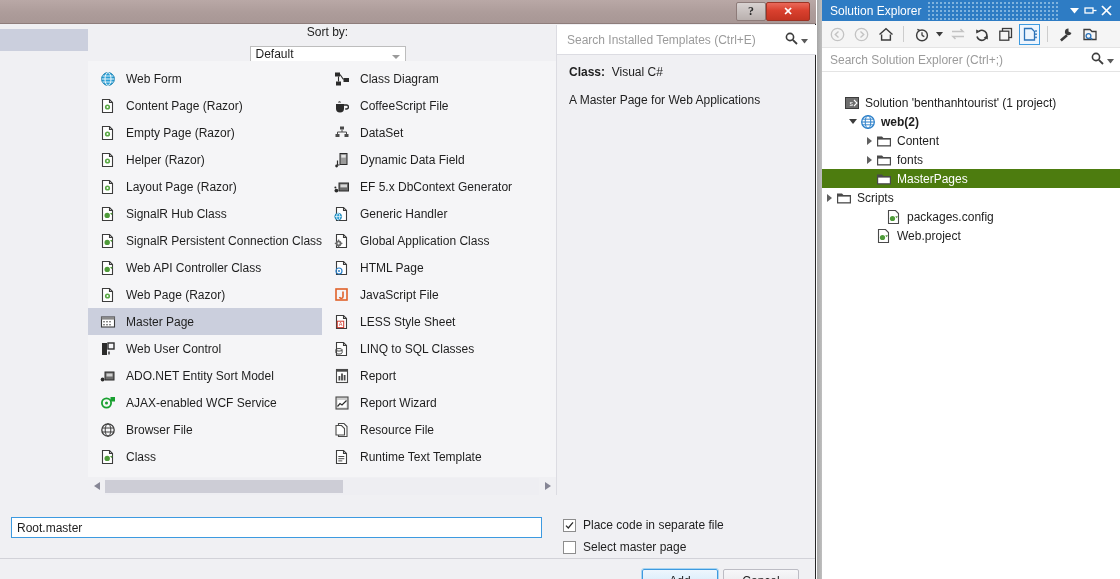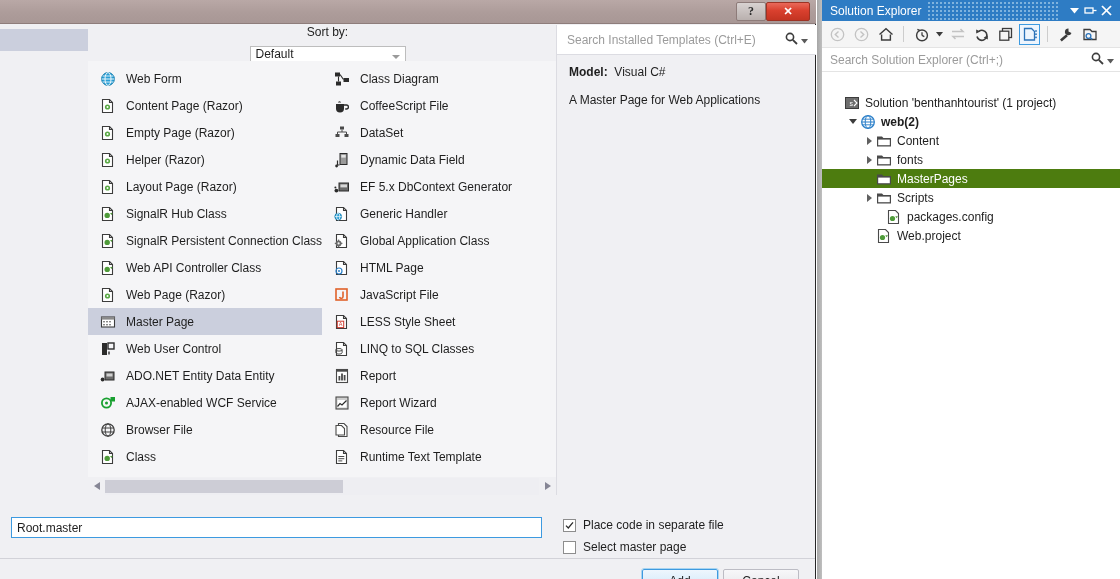--- a/index.html
+++ b/index.html
@@ -450,21 +450,21 @@
                       <line x1="9" y1="10.5" x2="9" y2="13.5" stroke="#2b2b2b" stroke-width="1.4"></line>
                     </svg></span>
                   <span class="tlabel">Web User Control</span>
                 </div>
                 <div class="tmpl-item">
                   <span class="ticon"><svg width="16" height="16" viewBox="0 0 16 16">
                       <rect x="5" y="4" width="9" height="8" fill="#6b6b6b" stroke="#2b2b2b" stroke-width="1"></rect>
                       <rect x="6.5" y="5.5" width="6" height="3" fill="#cfcfcf"></rect>
                       <circle cx="2.6" cy="11.5" r="1.9" fill="#2b2b2b"></circle>
                     </svg></span>
-                  <span class="tlabel">ADO.NET Entity Data Entity</span>
+                  <span class="tlabel">ADO.NET Entity Sort Model</span>
                 </div>
                 <div class="tmpl-item">
                   <span class="ticon"><svg width="16" height="16" viewBox="0 0 16 16">
                       <circle cx="6.5" cy="8" r="4.6" fill="none" stroke="#19a030" stroke-width="1.8"></circle>
                       <circle cx="6.5" cy="8" r="1.5" fill="#19a030"></circle>
                       <rect x="10.5" y="2" width="4.5" height="4.5" fill="#19a030"></rect>
                     </svg></span>
                   <span class="tlabel">AJAX-enabled WCF Service</span>
                 </div>
                 <div class="tmpl-item">
@@ -663,21 +663,21 @@
             <span>
               <svg width="7" height="5" viewBox="0 0 7 5">
                   <polygon points="0,0 7,0 3.5,4.5" fill="#5a5a5a"></polygon>
                 </svg>
             </span>
           </span>
         </div>
 
         <div id="info-area">
           <div id="type-row">
-            <b>Model:</b>
+            <b>Class:</b>
             &nbsp;<span>Visual C#</span>
           </div>
           <div id="desc-row">A Master Page for Web Applications</div>
         </div>
       </div>
 
       <div id="name-row">
         <div id="name-input">Root.master</div>
 
         <div class="cbrow" id="cb-sep">
@@ -875,21 +875,21 @@
         <div class="tree-row selected" style="padding-left: 40px;">
           <span class="tw"></span>
           <span class="trow-icon">
             <svg width="16" height="16" viewBox="0 0 16 16">
               <path d="M1 3.5 h5 l1.4 1.6 h7.6 v8.4 h-14 z" fill="#4a4a4a"></path>
               <rect x="2.2" y="6.6" width="11.6" height="5.6" fill="#fff"></rect>
             </svg>
           </span>
           <span>MasterPages</span>
         </div>
-        <div class="tree-row" style="padding-left: 40px;">
+        <div class="tree-row" style="">
           <span class="tw">
             <span class="exp-tri"></span>
           </span>
           <span class="trow-icon">
             <svg width="16" height="16" viewBox="0 0 16 16">
               <path d="M1 3.5 h5 l1.4 1.6 h7.6 v8.4 h-14 z" fill="#4a4a4a"></path>
               <rect x="2.2" y="6.6" width="11.6" height="5.6" fill="#fff"></rect>
             </svg>
           </span>
           <span>Scripts</span>

